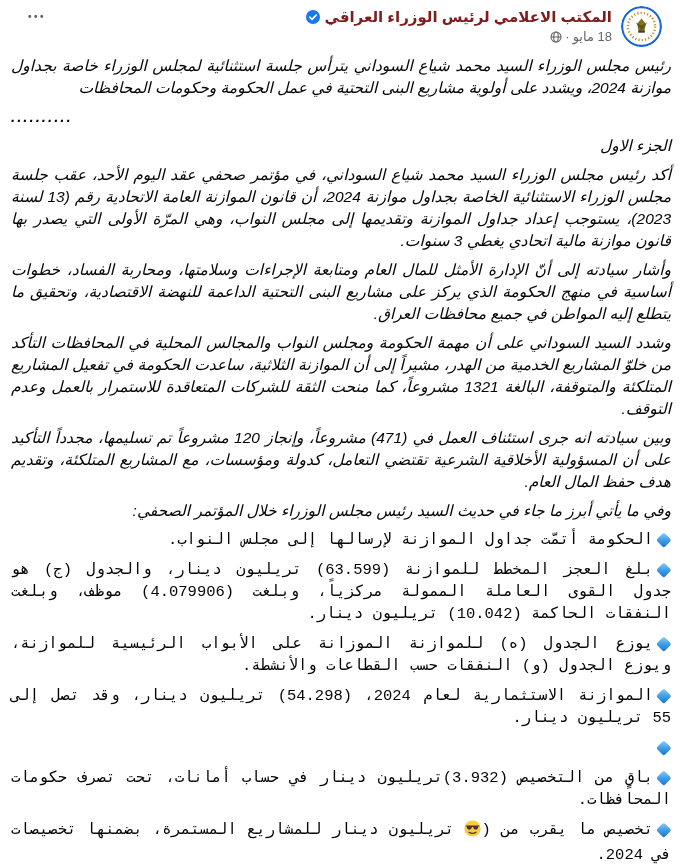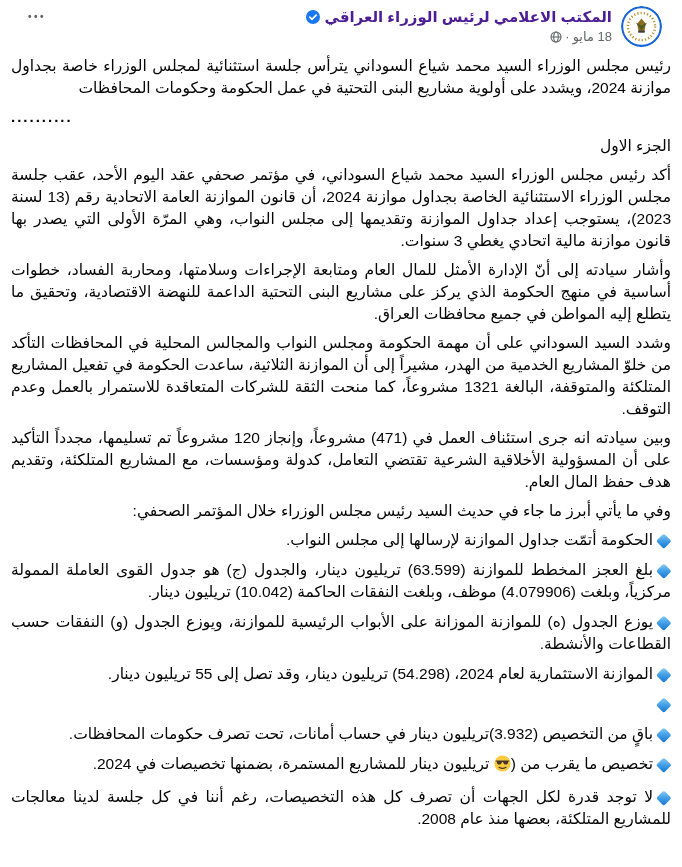--- a/index.html
+++ b/index.html
@@ -8,32 +8,32 @@
     font-family:"Liberation Sans","DejaVu Sans",sans-serif;
     color:#050505;
     direction:rtl;
   }
   .post{width:682px;background:#fff;}
   
   .header{display:flex;align-items:flex-start;padding:6px 20px 2px 24px;}
   .avatar{width:41px;height:41px;flex:0 0 41px;border-radius:50%;overflow:hidden;cursor:pointer;}
   .hmeta{margin-right:9px;padding-top:1px;}
   .name-row{display:flex;align-items:center;gap:4px;}
-  .name{color:#4c1d95;font-weight:700;font-size:15px;line-height:19px;cursor:pointer;}
+  .name{color:#7f1d1d;font-weight:700;font-size:15px;line-height:19px;cursor:pointer;}
   .verified{display:inline-flex;margin-top:1px;}
   .time-row{display:flex;align-items:center;gap:3px;color:#65676b;font-size:13px;line-height:17px;margin-top:2px;}
   .time-sep{color:#65676b;}
   .menu{margin-right:auto;padding:6px 4px;cursor:pointer;}
   .menu-dots{color:#5f6367;font-size:10px;letter-spacing:2.5px;font-weight:700;line-height:10px;display:block;}
   
   .body{padding:6px 11px 4px 11px;font-size:15.5px;line-height:22px;}
-  .body p{margin:0 0 7px 0;text-align:justify;}
+  .body p{margin:0 0 7px 0;text-align:justify;font-style:italic;}
   .dots-line{direction:ltr;text-align:left !important;font-weight:700;letter-spacing:2px;font-size:15px;}
   .section-label{text-align:left;}
-  .bullet{margin:0 0 8px 0;text-align:justify;}
+  .bullet{margin:0 0 8px 0;text-align:justify;font-family:Liberation Mono, monospace;}
   .diamond{
     display:inline-block;width:11px;height:11px;margin-left:6px;margin-right:1px;
     transform:rotate(45deg) translateY(1px);
     background:linear-gradient(135deg,#8ecdf5 0%,#47a2e8 45%,#1173ce 100%);
     border-radius:2px;vertical-align:-1px;
   }
   .emoji{display:inline-block;vertical-align:-3px;}
 </style>
 </head>
 <body>

